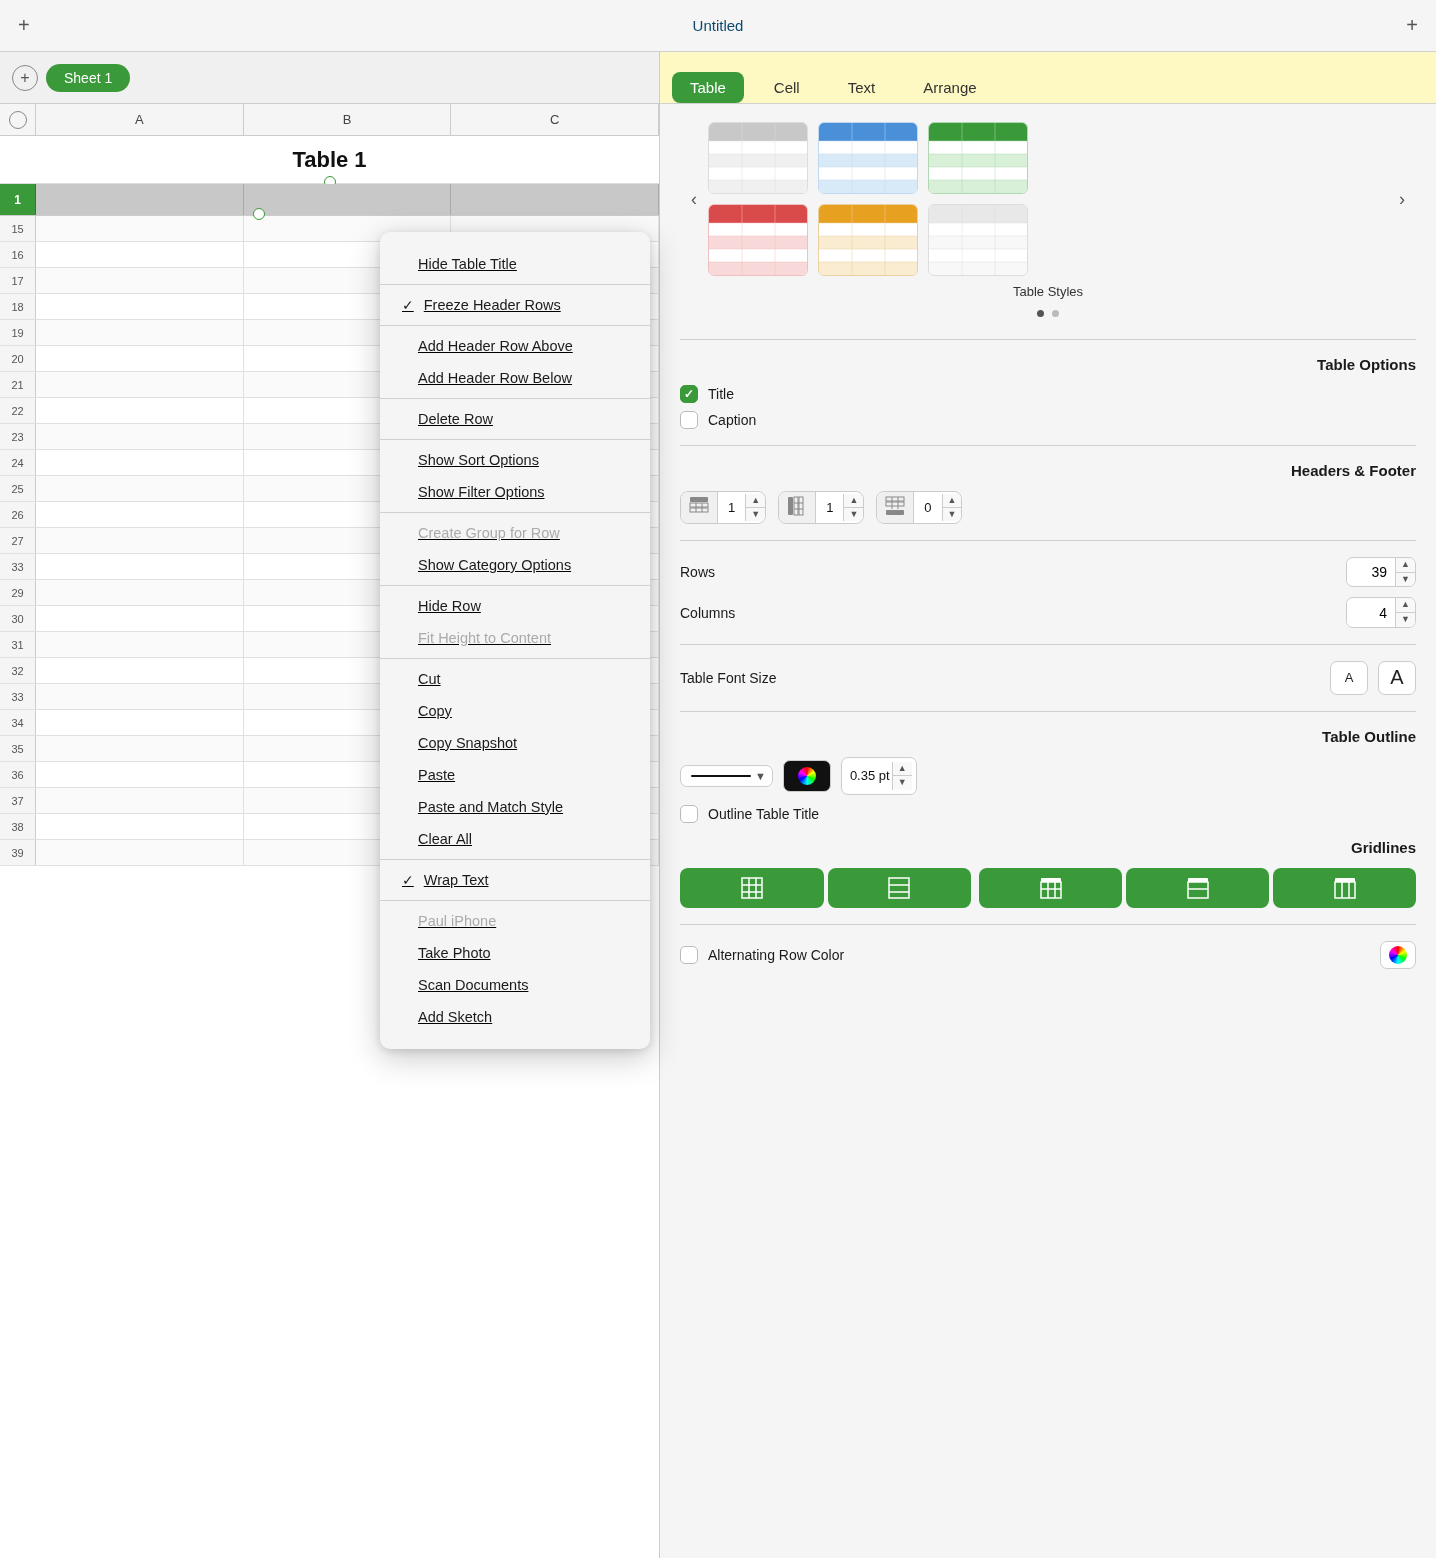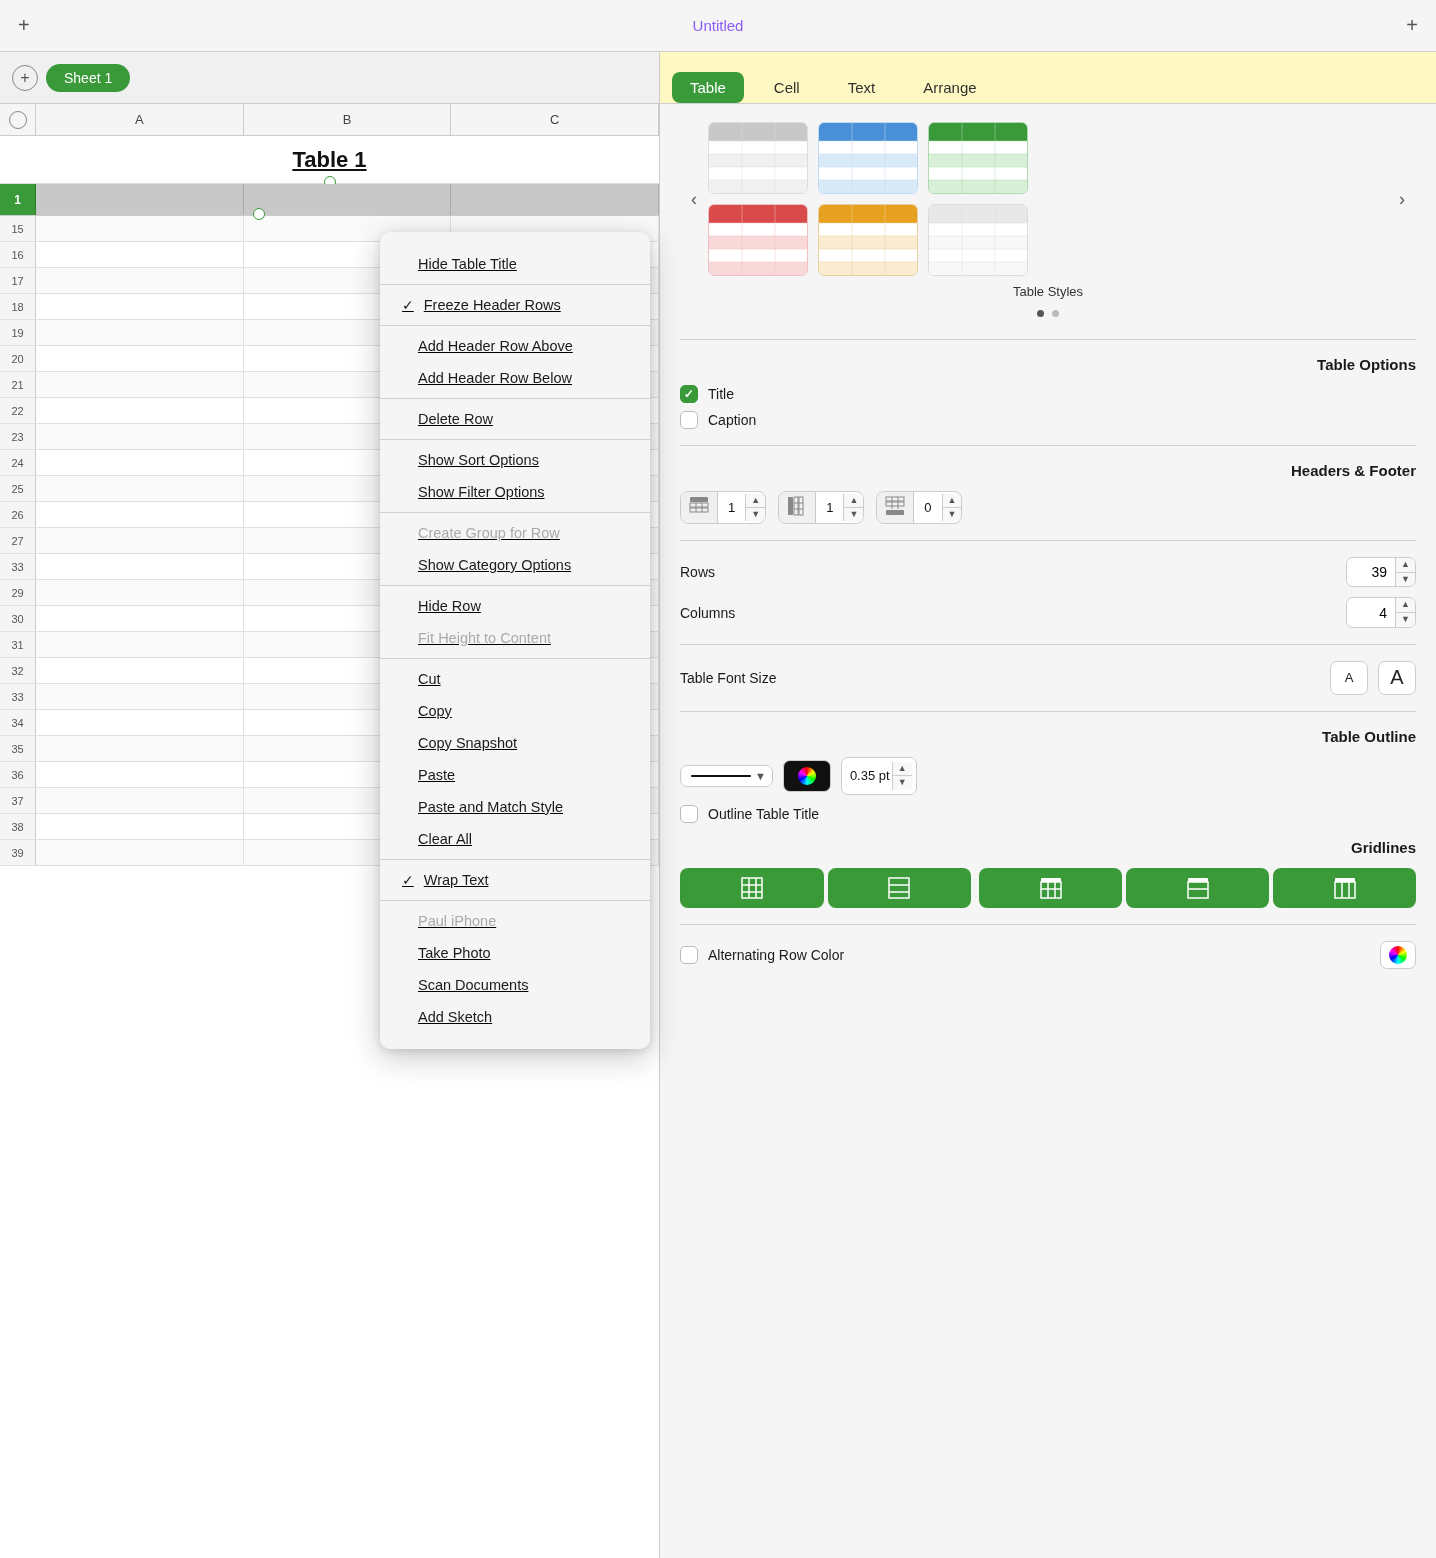--- a/index.html
+++ b/index.html
@@ -17,21 +17,21 @@
       height: 52px;
       background: #f5f5f5;
       display: flex;
       align-items: center;
       justify-content: center;
       border-bottom: 1px solid #d0d0d0;
       position: relative;
     }
     .title-bar-title {
       font-size: 15px;
-      color: #8b5cf6;
+      color: #0c4a6e;
       font-weight: 500;
     }
     .title-bar-add {
       position: absolute;
       left: 18px;
       font-size: 20px;
       color: #555;
       cursor: pointer;
     }
     .title-bar-plus {
@@ -126,21 +126,20 @@
     .table-title-row {
       height: 48px;
       display: flex;
       align-items: center;
       justify-content: center;
       font-size: 22px;
       font-weight: 600;
       color: #111;
       border-bottom: 1px solid #ddd;
       position: relative;
-      text-decoration: underline;
     }
     .title-handle {
       position: absolute;
       bottom: -5px;
       left: 50%;
       transform: translateX(-50%);
       width: 12px;
       height: 12px;
       background: #fff;
       border: 1.5px solid #3a9a3a;

